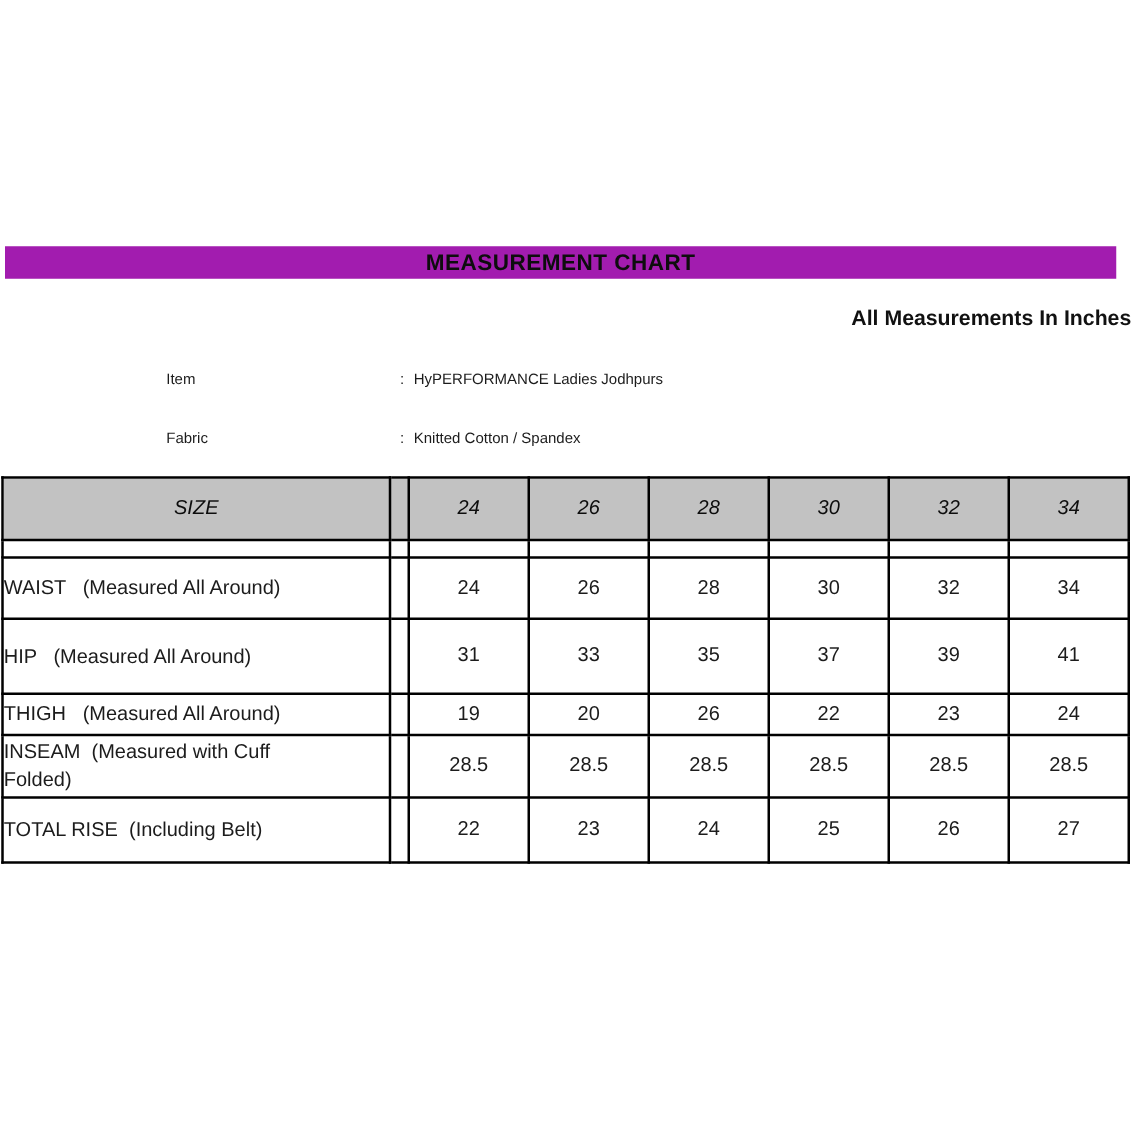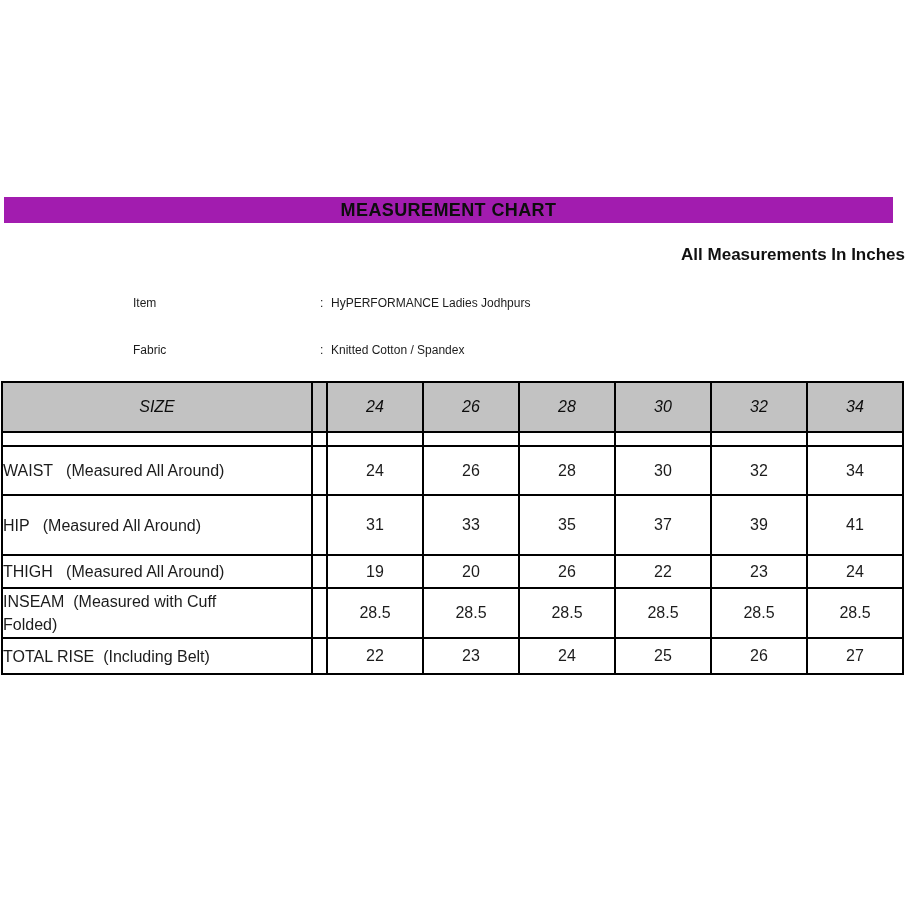--- a/index.html
+++ b/index.html
@@ -190,21 +190,21 @@
       <td class="row-label">INSEAM  (Measured with Cuff
 Folded)</td>
       <td class="gap-mid"></td>
       <td class="value-cell">28.5</td>
       <td class="value-cell">28.5</td>
       <td class="value-cell">28.5</td>
       <td class="value-cell">28.5</td>
       <td class="value-cell">28.5</td>
       <td class="value-cell">28.5</td>
     </tr>
-    <tr style="height:36px">
+    <tr style="height:52px">
       <td class="row-label">TOTAL RISE  (Including Belt)</td>
       <td class="gap-last"></td>
       <td class="value-cell">22</td>
       <td class="value-cell">23</td>
       <td class="value-cell">24</td>
       <td class="value-cell">25</td>
       <td class="value-cell">26</td>
       <td class="value-cell">27</td>
     </tr>
   </tbody>

